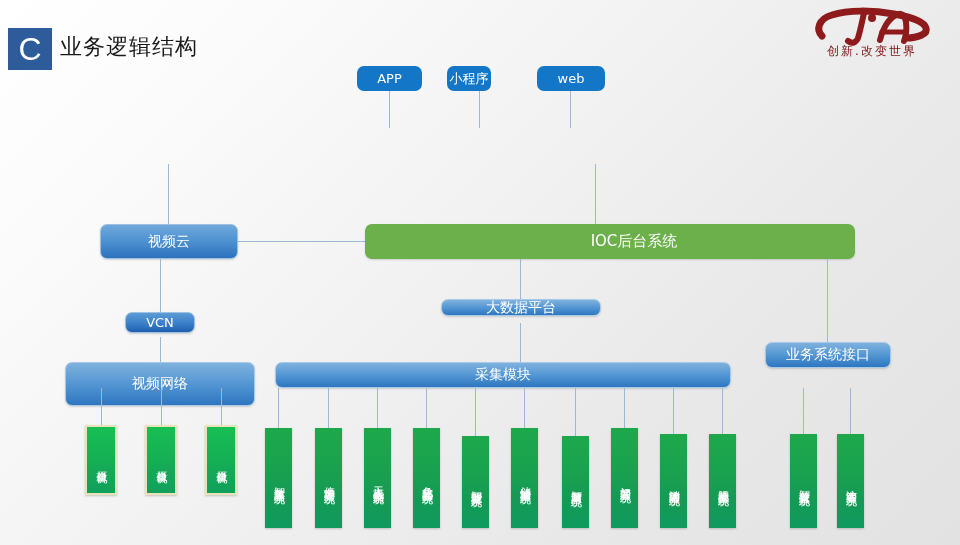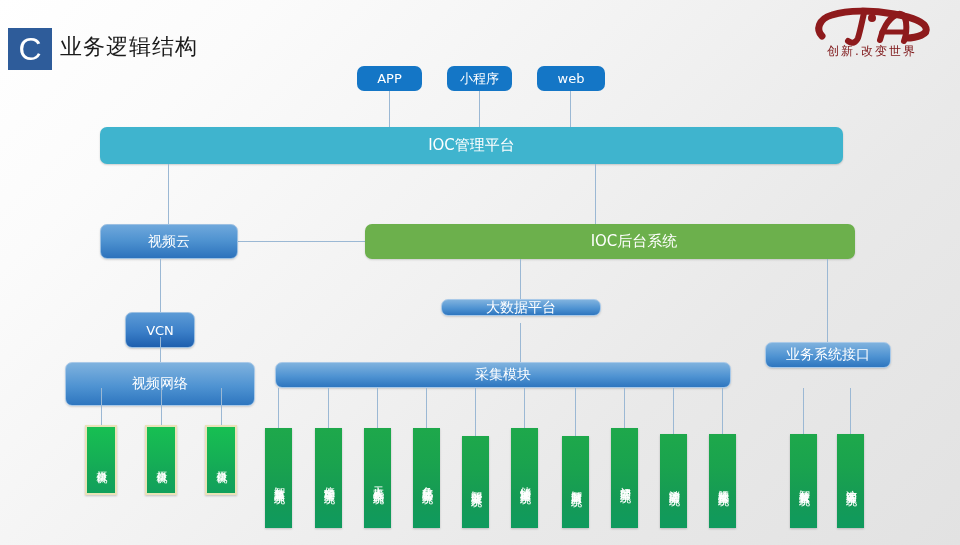--- a/index.html
+++ b/index.html
@@ -108,38 +108,37 @@
       <circle cx="70" cy="12" r="4" fill="#8E1A1C"></circle>
     </svg>
     <div class="logo-tag">创新.改变世界</div>
   </div>
 
   <div class="ln lnv" style="left:389px;top:90px;height:38px;"></div>
   <div class="ln lnv" style="left:479px;top:90px;height:38px;"></div>
   <div class="ln lnv" style="left:570px;top:90px;height:38px;"></div>
 
   <div class="box box-flat-blue" style="left:357px;top:66px;width:65px;height:25px;">APP</div>
-  <div class="box box-flat-blue" style="left:447px;top:66px;width:65px;height:25px;">小程序</div>
+  <div class="box box-flat-blue" style="left:447px;top:66px;width:44px;height:25px;">小程序</div>
   <div class="box box-flat-blue" style="left:537px;top:66px;width:68px;height:25px;">web</div>
 
-  <div class="box box-teal" style="left:100px;top:127px;width:743px;height:37px;">IOC管理平台</div>
 
   <div class="ln lnv" style="left:168px;top:164px;height:60px;"></div>
   <div class="ln lnv" style="left:595px;top:164px;height:60px;"></div>
   <div class="ln lnh" style="left:238px;top:241px;width:127px;"></div>
 
   <div class="box box-grad-blue" style="left:100px;top:224px;width:138px;height:35px;">视频云</div>
   <div class="box box-green-bar" style="left:365px;top:224px;width:490px;height:35px;">IOC后台系统</div>
 
   <div class="ln lnv" style="left:160px;top:259px;height:53px;"></div>
   <div class="ln lnv" style="left:520px;top:259px;height:40px;"></div>
   <div class="ln lnv" style="left:520px;top:323px;height:41px;"></div>
   <div class="ln lnv" style="left:827px;top:259px;height:105px;"></div>
 
-  <div class="box box-vcn" style="left:125px;top:312px;width:70px;height:36px;">VCN</div>
+  <div class="box box-vcn" style="left:125px;top:312px;width:70px;height:21px;">VCN</div>
   <div class="box box-grad-blue2" style="left:441px;top:299px;width:160px;height:17px;">大数据平台</div>
 
   <div class="ln lnv" style="left:160px;top:337px;height:27px;"></div>
 
   <div class="box box-grad-blue2" style="left:65px;top:362px;width:190px;height:44px;">视频网络</div>
   <div class="box box-grad-blue2" style="left:275px;top:362px;width:456px;height:26px;">采集模块</div>
   <div class="box box-grad-blue2" style="left:765px;top:342px;width:126px;height:26px;">业务系统接口</div>
 
   <div class="ln lnv" style="left:101px;top:388px;height:37px;"></div>
   <div class="ln lnv" style="left:161px;top:388px;height:37px;"></div>

